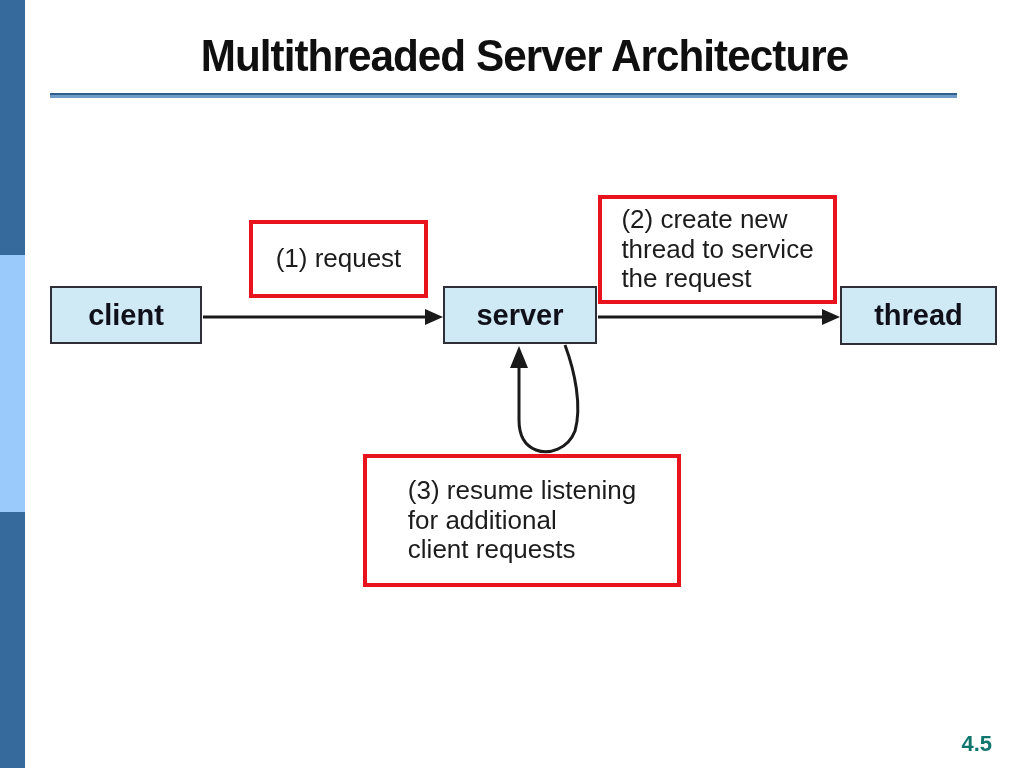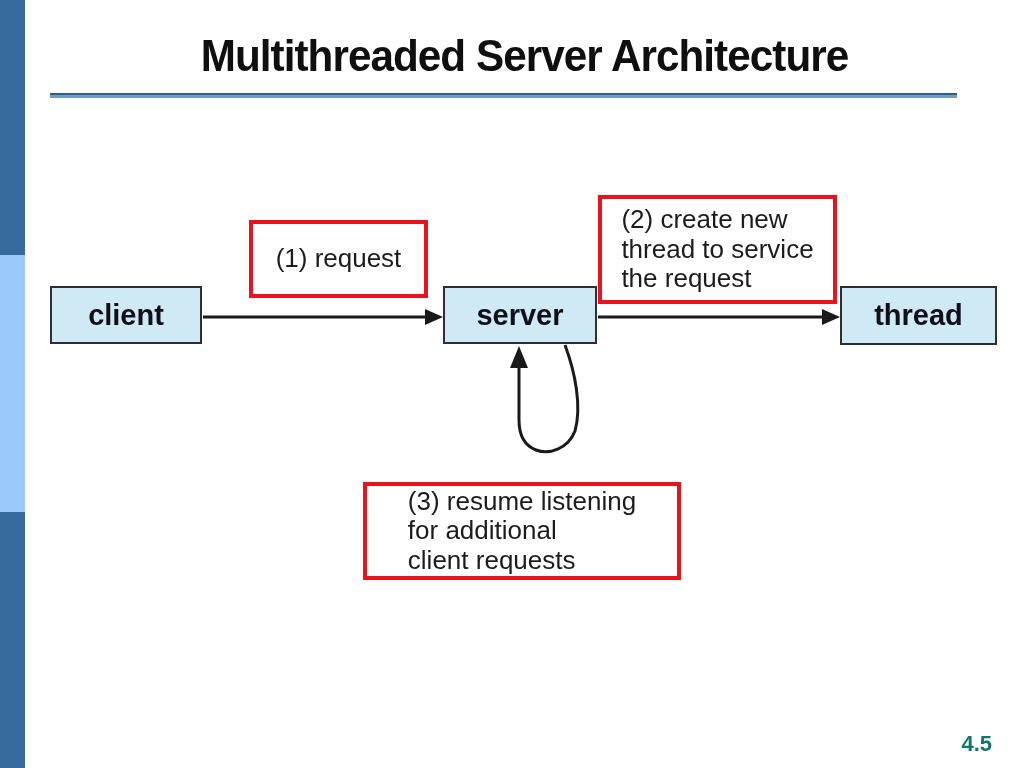--- a/index.html
+++ b/index.html
@@ -72,21 +72,21 @@
     align-items: center;
     justify-content: center;
     text-align: left;
     font-size: 26px;
     color: #1c1c1c;
     line-height: 1.13;
     white-space: pre-line;
   }
   .note-1 { left: 233px; top: 220px; width: 179px; height: 78px; margin-left: 16px; }
   .note-2 { left: 598px; top: 195px; width: 239px; height: 109px; }
-  .note-3 { left: 363px; top: 454px; width: 318px; height: 98px; margin-top: 28px; }
+  .note-3 { left: 363px; top: 454px; width: 318px; height: 133px; }
 
   
   .arrows {
     position: absolute;
     left: 0; top: 0;
     width: 1024px; height: 768px;
     pointer-events: none;
   }
   .arrows .edge { stroke: #1a1a1a; stroke-width: 3; fill: none; }
   .arrows .head { fill: #1a1a1a; stroke: none; }

